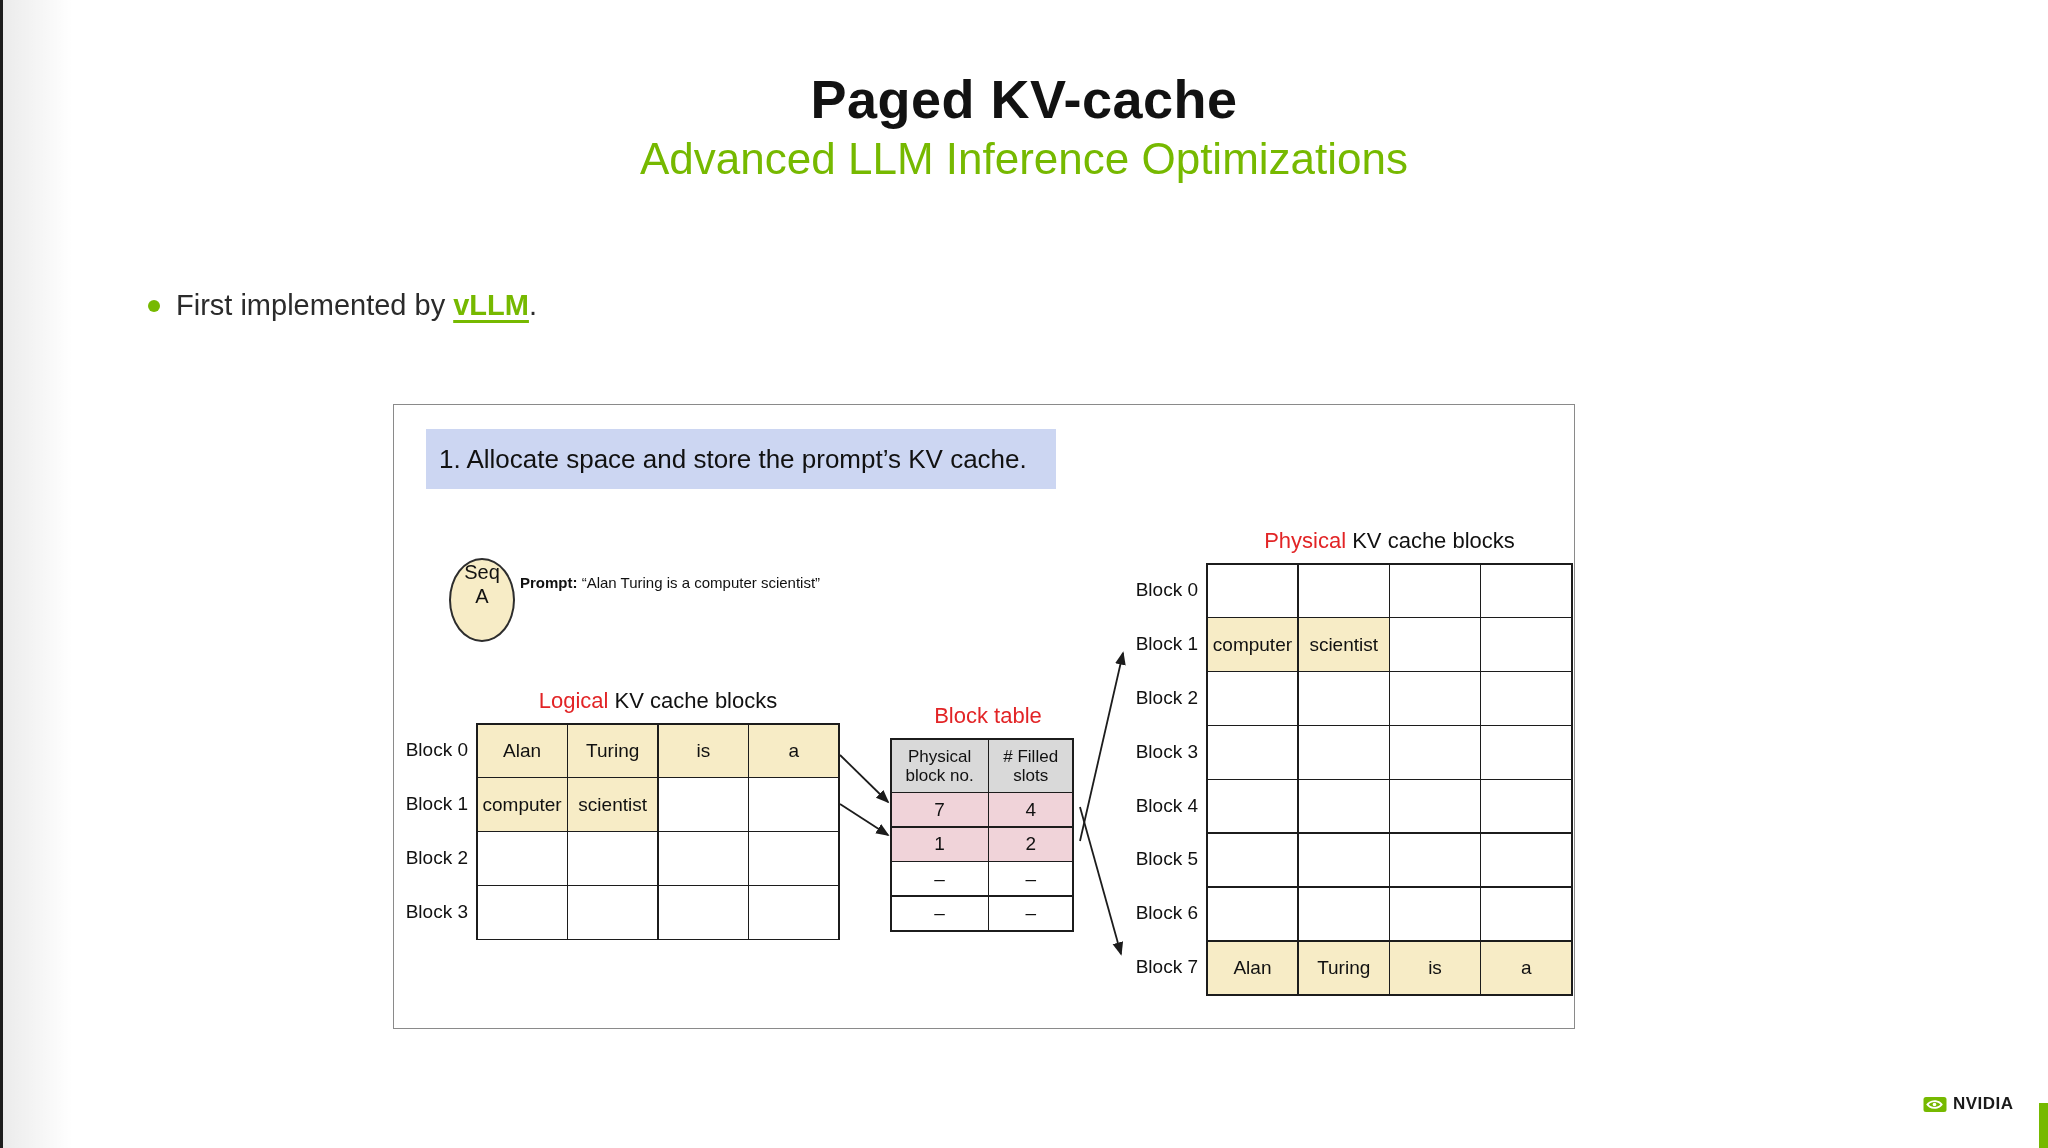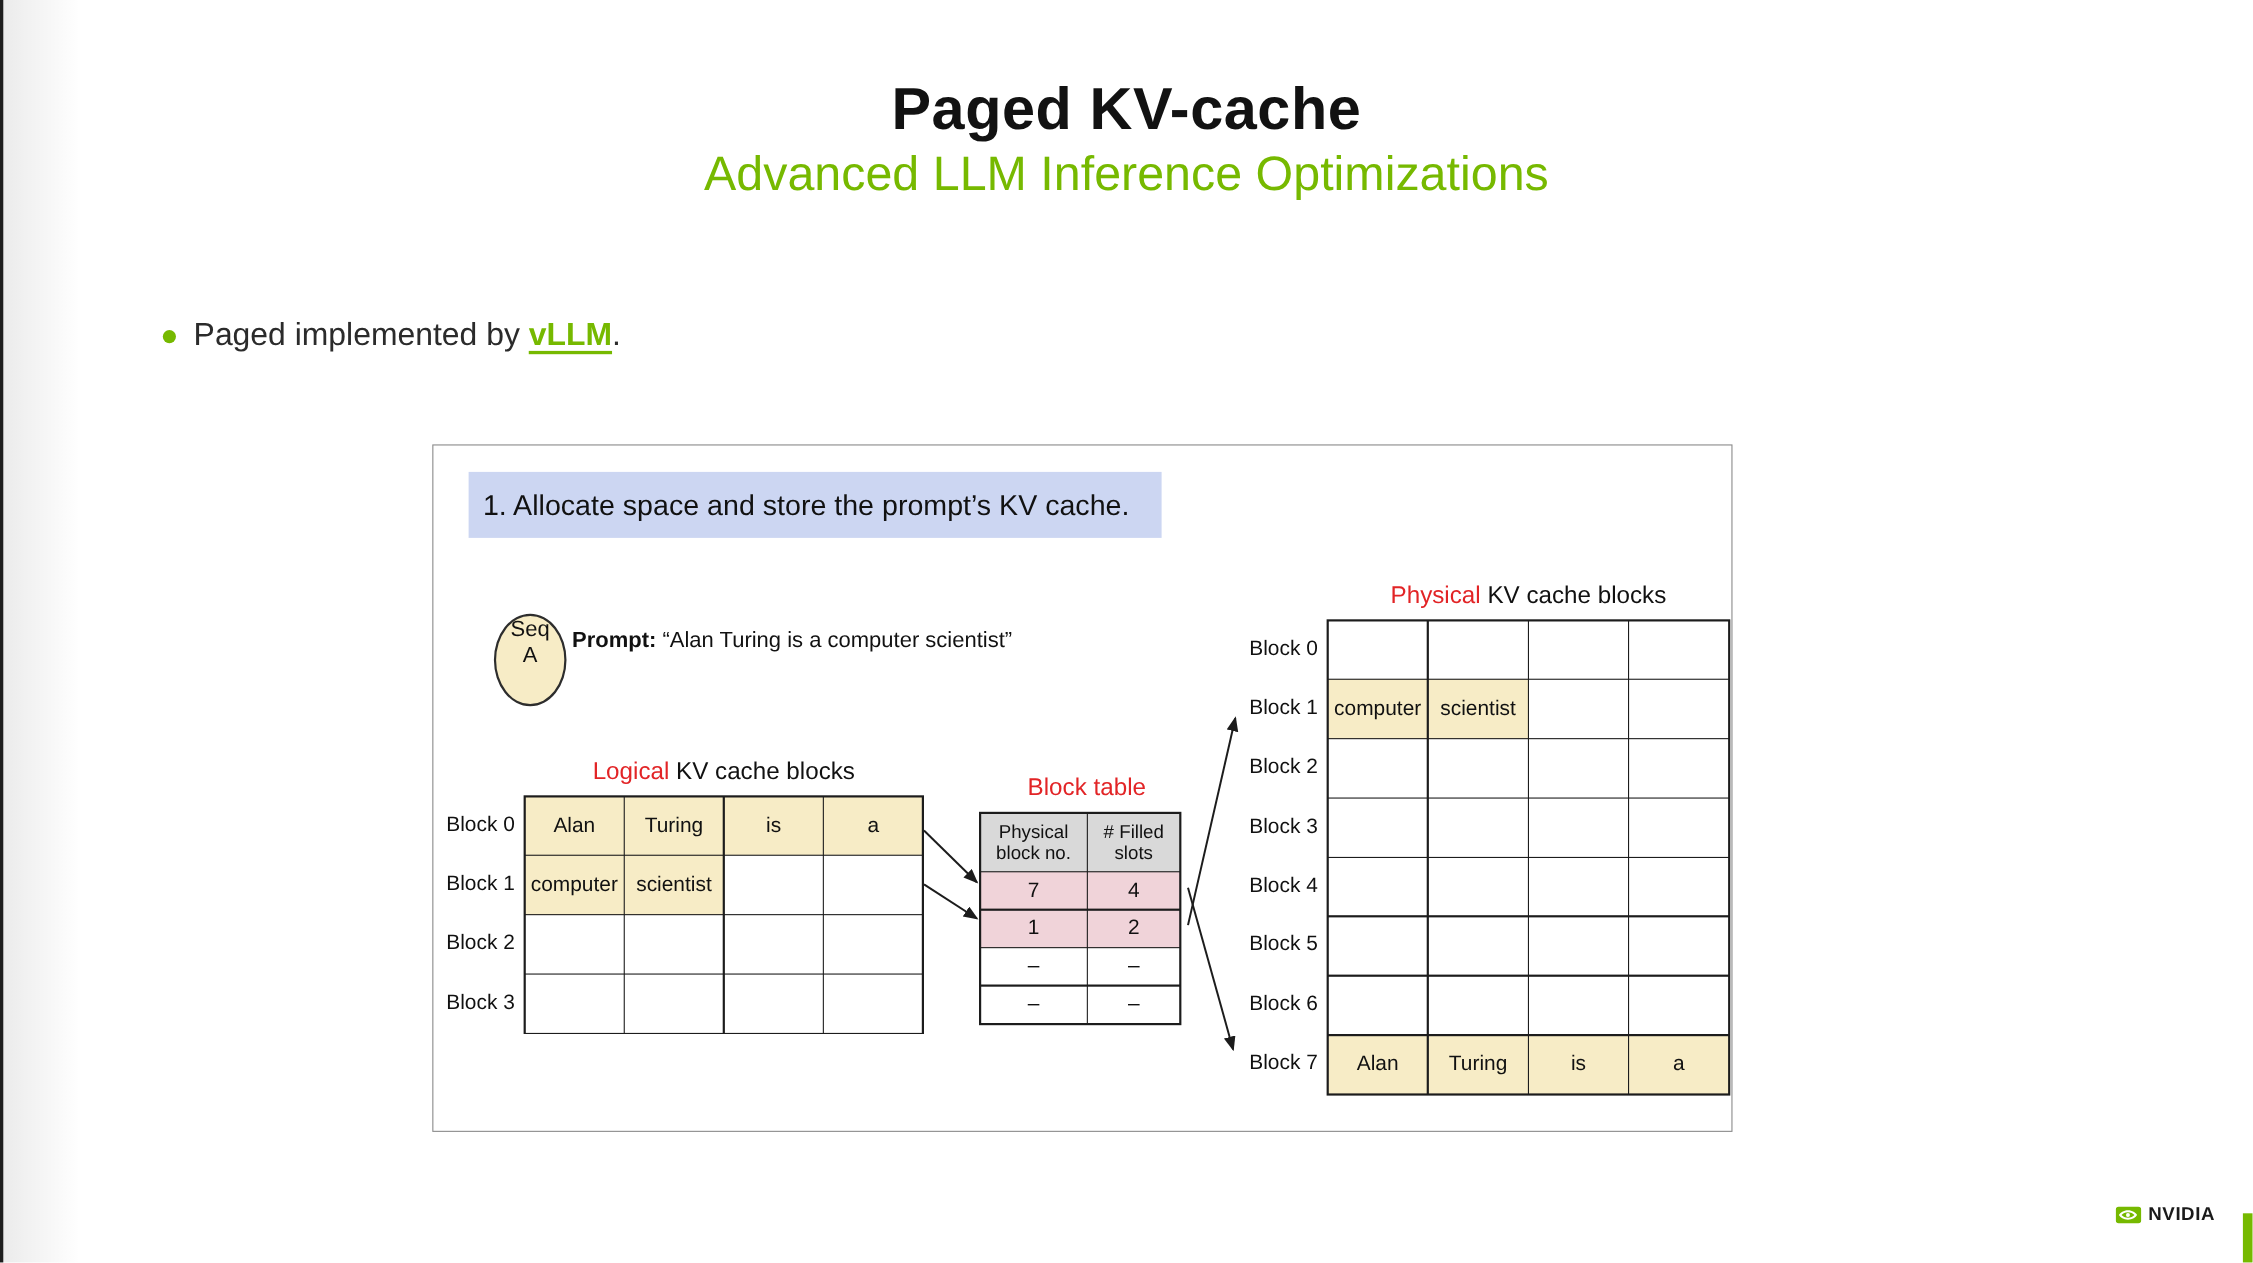--- a/index.html
+++ b/index.html
@@ -25,21 +25,21 @@
   
   .diagram{position:absolute;left:393px;top:404px;width:1180px;height:623px;
            border:1.5px solid #8a8a8a;background:#fff;}
   .step-banner{position:absolute;left:32px;top:24px;width:630px;height:60px;background:#ccd6f2;
            display:flex;align-items:center;padding-left:13px;box-sizing:border-box;
            font-size:26px;color:#111;}
 
   .seq-badge{position:absolute;left:55px;top:153px;width:62px;height:80px;border-radius:50%;
            background:#f7ecc6;border:2.5px solid #2d2d2d;display:flex;flex-direction:column;
            align-items:center;justify-content:flex-start;font-size:20px;color:#111;line-height:24px;}
-  .prompt-block{position:absolute;left:126px;top:163px;font-size:20px;line-height:29px;color:#111;}
+  .prompt-block{position:absolute;left:126px;top:163px;font-size:15px;line-height:29px;color:#111;}
   .prompt-block b{font-weight:700;}
 
   .sec-title{position:absolute;font-size:22px;color:#111;text-align:center;}
   .accent{color:#e22426;}
 
   
   .gtable{position:absolute;display:grid;background:#1c1c1c;gap:1.6px;padding:1.6px;box-sizing:border-box;}
   .cell{background:#fff;display:flex;align-items:center;justify-content:center;
         font-size:19px;color:#111;overflow:hidden;}
   .cell.tan{background:#f7ecc6;}
@@ -68,21 +68,21 @@
 <div id="slide">
   <div class="left-edge-line"></div>
   <div class="left-edge-shade"></div>
   <div class="right-green-bar"></div>
 
   <div class="title">Paged KV-cache</div>
   <div class="subtitle">Advanced LLM Inference Optimizations</div>
 
   <div class="bullet">
     <span class="dot"></span>
-    <span><span>Paged implemented by </span><a href="#" class="vllm">vLLM</a><span>.</span></span>
+    <span><span>First implemented by </span><a href="#" class="vllm">vLLM</a><span>.</span></span>
   </div>
 
   <div class="diagram">
 
     <div class="step-banner">1. Allocate space and store the prompt’s KV cache.</div>
 
     <div class="seq-badge">
       <span>Seq</span>
       <span>A</span>
     </div>

